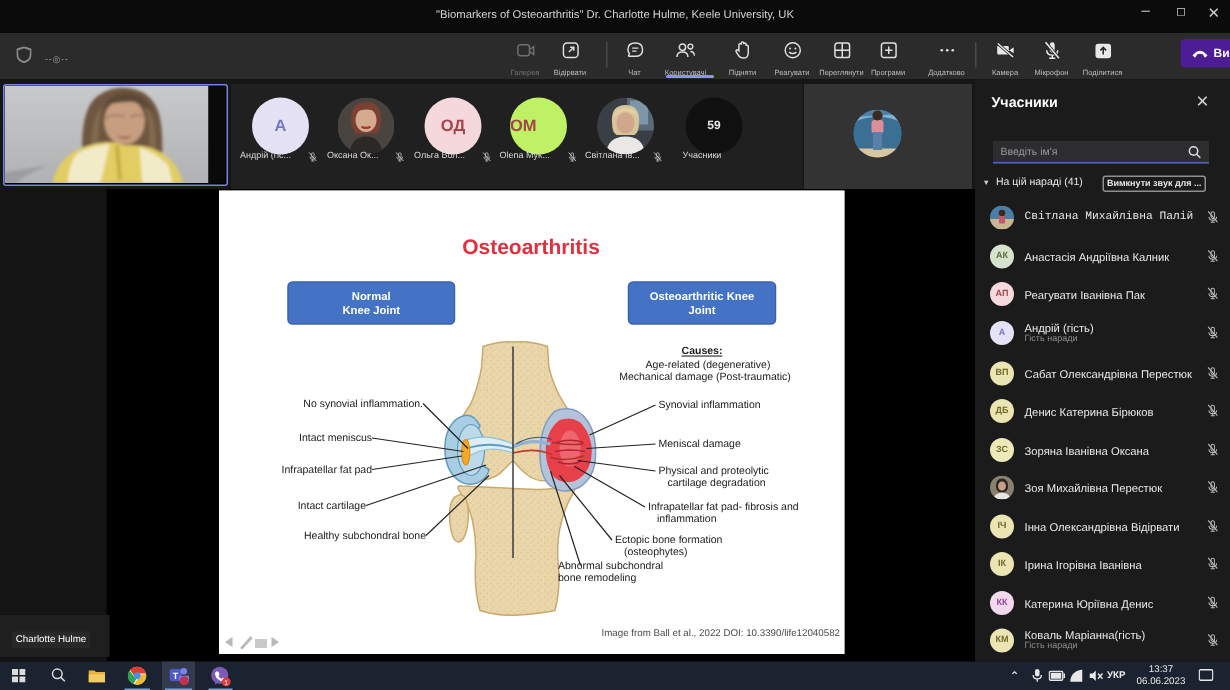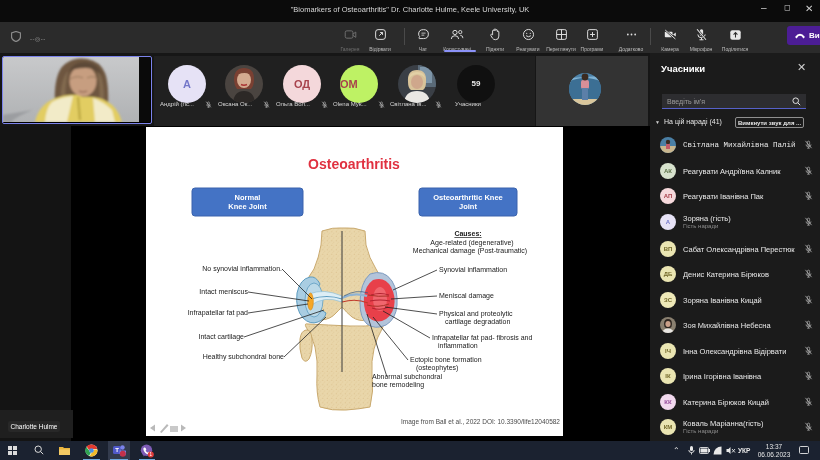--- a/index.html
+++ b/index.html
@@ -335,39 +335,39 @@
           </svg></div>
         <span class="pname">Світлана Михайлівна Палій</span>
         <span class="pmic"><svg width="9" height="9" viewBox="0 0 16 16">
             <rect x="6" y="2" width="4" height="8" rx="2" fill="none" stroke="#b8b8b8" stroke-width="1.2"></rect>
             <path d="M3.5,8 Q3.5,12 8,12 Q12.5,12 12.5,8 M8,12 L8,14.5 M5.5,14.5 L10.5,14.5" fill="none" stroke="#b8b8b8" stroke-width="1.2"></path>
             <path d="M2.5,1.5 L13.5,14.5" stroke="#b8b8b8" stroke-width="1.4"></path>
           </svg></span>
       </div>
       <div class="prow" style="top:105.5px;">
         <div class="pav" style="background:#d7e2cd;color:#5a7146;">АК</div>
-        <span class="pname">Реагувати Андріївна Калник</span>
+        <span class="pname">Анастасія Андріївна Калник</span>
         <span class="pmic"><svg width="9" height="9" viewBox="0 0 16 16">
             <rect x="6" y="2" width="4" height="8" rx="2" fill="none" stroke="#b8b8b8" stroke-width="1.2"></rect>
             <path d="M3.5,8 Q3.5,12 8,12 Q12.5,12 12.5,8 M8,12 L8,14.5 M5.5,14.5 L10.5,14.5" fill="none" stroke="#b8b8b8" stroke-width="1.2"></path>
             <path d="M2.5,1.5 L13.5,14.5" stroke="#b8b8b8" stroke-width="1.4"></path>
           </svg></span>
       </div>
       <div class="prow" style="top:131px;">
         <div class="pav" style="background:#f6d9dc;color:#a8424c;">АП</div>
         <span class="pname">Реагувати Іванівна Пак</span>
         <span class="pmic"><svg width="9" height="9" viewBox="0 0 16 16">
             <rect x="6" y="2" width="4" height="8" rx="2" fill="none" stroke="#b8b8b8" stroke-width="1.2"></rect>
             <path d="M3.5,8 Q3.5,12 8,12 Q12.5,12 12.5,8 M8,12 L8,14.5 M5.5,14.5 L10.5,14.5" fill="none" stroke="#b8b8b8" stroke-width="1.2"></path>
             <path d="M2.5,1.5 L13.5,14.5" stroke="#b8b8b8" stroke-width="1.4"></path>
           </svg></span>
       </div>
       <div class="prow" style="top:156.5px;">
         <div class="pav" style="background:#e6e2f6;color:#7477c9;">А</div>
-        <span class="pname2">Зоряна (гість)</span>
+        <span class="pname2">Андрій (гість)</span>
         <span class="psub">Гість наради</span>
         <span class="pmic"><svg width="9" height="9" viewBox="0 0 16 16">
             <rect x="6" y="2" width="4" height="8" rx="2" fill="none" stroke="#b8b8b8" stroke-width="1.2"></rect>
             <path d="M3.5,8 Q3.5,12 8,12 Q12.5,12 12.5,8 M8,12 L8,14.5 M5.5,14.5 L10.5,14.5" fill="none" stroke="#b8b8b8" stroke-width="1.2"></path>
             <path d="M2.5,1.5 L13.5,14.5" stroke="#b8b8b8" stroke-width="1.4"></path>
           </svg></span>
       </div>
       <div class="prow" style="top:183.5px;">
         <div class="pav" style="background:#eae5b2;color:#72682a;">ВП</div>
         <span class="pname">Сабат Олександрівна Перестюк</span>
@@ -381,35 +381,35 @@
         <div class="pav" style="background:#eae5b2;color:#72682a;">ДБ</div>
         <span class="pname">Денис Катерина Бірюков</span>
         <span class="pmic"><svg width="9" height="9" viewBox="0 0 16 16">
             <rect x="6" y="2" width="4" height="8" rx="2" fill="none" stroke="#b8b8b8" stroke-width="1.2"></rect>
             <path d="M3.5,8 Q3.5,12 8,12 Q12.5,12 12.5,8 M8,12 L8,14.5 M5.5,14.5 L10.5,14.5" fill="none" stroke="#b8b8b8" stroke-width="1.2"></path>
             <path d="M2.5,1.5 L13.5,14.5" stroke="#b8b8b8" stroke-width="1.4"></path>
           </svg></span>
       </div>
       <div class="prow" style="top:234.5px;">
         <div class="pav" style="background:#eee9b8;color:#72682a;">ЗС</div>
-        <span class="pname">Зоряна Іванівна Кицай</span>
+        <span class="pname">Зоряна Іванівна Оксана</span>
         <span class="pmic"><svg width="9" height="9" viewBox="0 0 16 16">
             <rect x="6" y="2" width="4" height="8" rx="2" fill="none" stroke="#b8b8b8" stroke-width="1.2"></rect>
             <path d="M3.5,8 Q3.5,12 8,12 Q12.5,12 12.5,8 M8,12 L8,14.5 M5.5,14.5 L10.5,14.5" fill="none" stroke="#b8b8b8" stroke-width="1.2"></path>
             <path d="M2.5,1.5 L13.5,14.5" stroke="#b8b8b8" stroke-width="1.4"></path>
           </svg></span>
       </div>
       <div class="prow" style="top:260px;">
         <div class="pav"><svg width="16" height="16" viewBox="0 0 16 16">
             <rect width="16" height="16" fill="#8a8070"></rect>
             <path d="M4,7 Q4,2 8,2 Q12,2 12,7 Q12,10 10,11 L6,11 Q4,10 4,7 Z" fill="#2e2620"></path>
             <ellipse cx="8" cy="7" rx="2.6" ry="3" fill="#caa089"></ellipse>
             <path d="M2,16 Q3,11.5 8,11.5 Q13,11.5 14,16 Z" fill="#e8e6e2"></path>
           </svg></div>
-        <span class="pname">Зоя Михайлівна Небесна</span>
+        <span class="pname">Зоя Михайлівна Перестюк</span>
         <span class="pmic"><svg width="9" height="9" viewBox="0 0 16 16">
             <rect x="6" y="2" width="4" height="8" rx="2" fill="none" stroke="#b8b8b8" stroke-width="1.2"></rect>
             <path d="M3.5,8 Q3.5,12 8,12 Q12.5,12 12.5,8 M8,12 L8,14.5 M5.5,14.5 L10.5,14.5" fill="none" stroke="#b8b8b8" stroke-width="1.2"></path>
             <path d="M2.5,1.5 L13.5,14.5" stroke="#b8b8b8" stroke-width="1.4"></path>
           </svg></span>
       </div>
       <div class="prow" style="top:285.5px;">
         <div class="pav" style="background:#eae5b2;color:#72682a;">ІЧ</div>
         <span class="pname">Інна Олександрівна Відірвати</span>
         <span class="pmic"><svg width="9" height="9" viewBox="0 0 16 16">
@@ -422,21 +422,21 @@
         <div class="pav" style="background:#eae5b2;color:#72682a;">ІК</div>
         <span class="pname">Ірина Ігорівна Іванівна</span>
         <span class="pmic"><svg width="9" height="9" viewBox="0 0 16 16">
             <rect x="6" y="2" width="4" height="8" rx="2" fill="none" stroke="#b8b8b8" stroke-width="1.2"></rect>
             <path d="M3.5,8 Q3.5,12 8,12 Q12.5,12 12.5,8 M8,12 L8,14.5 M5.5,14.5 L10.5,14.5" fill="none" stroke="#b8b8b8" stroke-width="1.2"></path>
             <path d="M2.5,1.5 L13.5,14.5" stroke="#b8b8b8" stroke-width="1.4"></path>
           </svg></span>
       </div>
       <div class="prow" style="top:336.5px;">
         <div class="pav" style="background:#f2d9ee;color:#95499a;">КК</div>
-        <span class="pname">Катерина Бірюков Кицай</span>
+        <span class="pname">Катерина Юріївна Денис</span>
         <span class="pmic"><svg width="9" height="9" viewBox="0 0 16 16">
             <rect x="6" y="2" width="4" height="8" rx="2" fill="none" stroke="#b8b8b8" stroke-width="1.2"></rect>
             <path d="M3.5,8 Q3.5,12 8,12 Q12.5,12 12.5,8 M8,12 L8,14.5 M5.5,14.5 L10.5,14.5" fill="none" stroke="#b8b8b8" stroke-width="1.2"></path>
             <path d="M2.5,1.5 L13.5,14.5" stroke="#b8b8b8" stroke-width="1.4"></path>
           </svg></span>
       </div>
       <div class="prow" style="top:362px;">
         <div class="pav" style="background:#eae5b2;color:#72682a;">КМ</div>
         <span class="pname2">Коваль Маріанна(гість)</span>
         <span class="psub">Гість наради</span>

